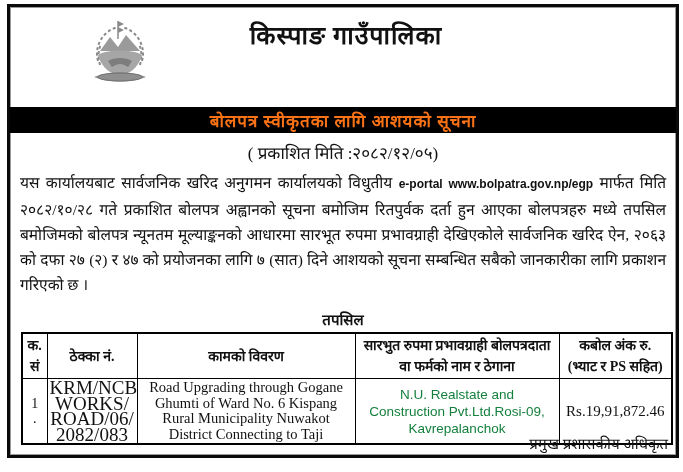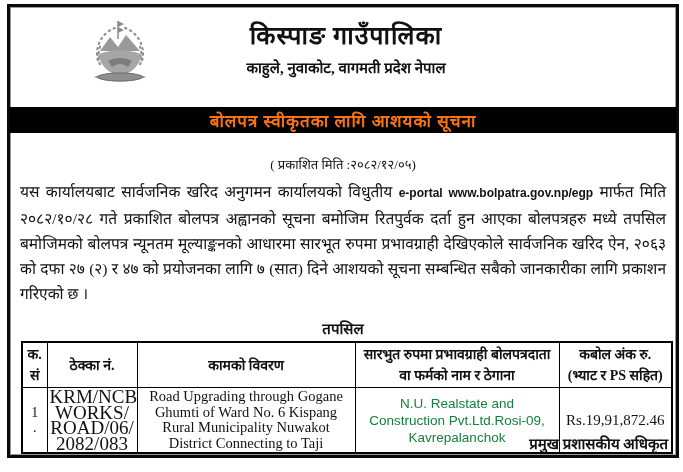--- a/index.html
+++ b/index.html
@@ -24,21 +24,21 @@
   .emblem { position: absolute; left: 72px; top: 10px; width: 64px; height: 76px; }
   .title-main { padding-top: 10px; font-size: 25px; font-weight: bold; letter-spacing: 1px; }
   .title-office { margin-top: 4px; font-size: 18px; }
   .title-address { margin-top: 6px; font-size: 15px; font-weight: bold; }
   
   .notice-bar {
     height: 26px; background: #000; color: #f97316;
     display: flex; align-items: center; justify-content: center;
     font-size: 17px; font-weight: bold; letter-spacing: 1px;
   }
-  .date-line { margin-top: 22px; text-align: center; font-size: 13px; }
+  .date-line { margin-top: 8px; text-align: center; font-size: 17px; }
   
   .body-para {
     margin: 6px 10px 0 10px;
     font-size: 15.5px; line-height: 25px;
     text-align: justify;
   }
   .latin-bold {
     font-family: "Liberation Sans", "DejaVu Sans", sans-serif;
     font-weight: bold; font-size: 12px;
   }
@@ -70,21 +70,21 @@
   td.cell-contract { font-size: 19px; white-space: pre-line; line-height: 15.5px; }
   td.cell-work { font-size: 14.5px; white-space: pre-line; line-height: 15.5px; height: 63px; }
   td.cell-bidder {
     font-family: "Liberation Sans", "DejaVu Sans", sans-serif;
     font-size: 13.5px; color: #15803d; white-space: pre-line; line-height: 17px;
   }
   td.cell-amount { font-size: 15px; }
   
   .signature {
     position: absolute; right: 8px; bottom: 2px;
-    font-size: 15px; font-weight: bold;
+    font-size: 15px; font-weight: normal;
   }
 </style>
 </head>
 <body>
 
 <div class="page">
   <div class="frame">
 
     <div class="header">
       <svg class="emblem" viewBox="0 0 64 76" xmlns="http://www.w3.org/2000/svg">
@@ -96,21 +96,20 @@
         </g>
         <path d="M30 4 l6 3 -6 3 6 3 -6 3 z" fill="#8a8a8a"></path>
         <line x1="30" y1="4" x2="30" y2="22" stroke="#8a8a8a" stroke-width="1.5"></line>
         <path d="M12 34 L22 20 L30 30 L38 18 L52 34 Z" fill="#9a9a9a"></path>
         <path d="M10 38 C18 32, 46 32, 54 38 C50 52, 40 58, 32 58 C24 58, 14 52, 10 38 Z" fill="#a6a6a6"></path>
         <path d="M20 44 C26 40, 38 40, 44 44 L40 50 C34 46, 30 46, 24 50 Z" fill="#7d7d7d"></path>
         <path d="M6 60 C20 54, 44 54, 58 60 C44 66, 20 66, 6 60 Z" fill="#8f8f8f"></path>
         <ellipse cx="32" cy="60" rx="22" ry="4" fill="none" stroke="#6f6f6f" stroke-width="1"></ellipse>
       </svg>
       <div class="title-main">किस्पाङ गाउँपालिका</div>
-      <div class="title-address">काहुले, नुवाकोट, वागमती प्रदेश नेपाल</div>
     </div>
 
     <div class="notice-bar">बोलपत्र स्वीकृतका लागि आशयको सूचना</div>
 
     <div class="date-line">( प्रकाशित मिति :२०८२/१२/०५)</div>
 
     <p class="body-para"><span>यस कार्यालयबाट सार्वजनिक खरिद अनुगमन कार्यालयको विधुतीय </span><span class="latin-bold">e-portal www.bolpatra.gov.np/egp</span><span> मार्फत मिति २०८२/१०/२८ गते  प्रकाशित बोलपत्र अह्वानको सूचना बमोजिम रितपुर्वक दर्ता हुन आएका बोलपत्रहरु मध्ये तपसिल बमोजिमको बोलपत्र न्यूनतम मूल्याङ्कनको आधारमा सारभूत रुपमा प्रभावग्राही देखिएकोले सार्वजनिक खरिद ऐन, २०६३ को दफा २७ (२) र ४७  को प्रयोजनका लागि ७ (सात) दिने आशयको सूचना सम्बन्धित सबैको जानकारीका लागि  प्रकाशन गरिएको छ ।</span></p>
 
     <div class="tapasil">तपसिल</div>
 

